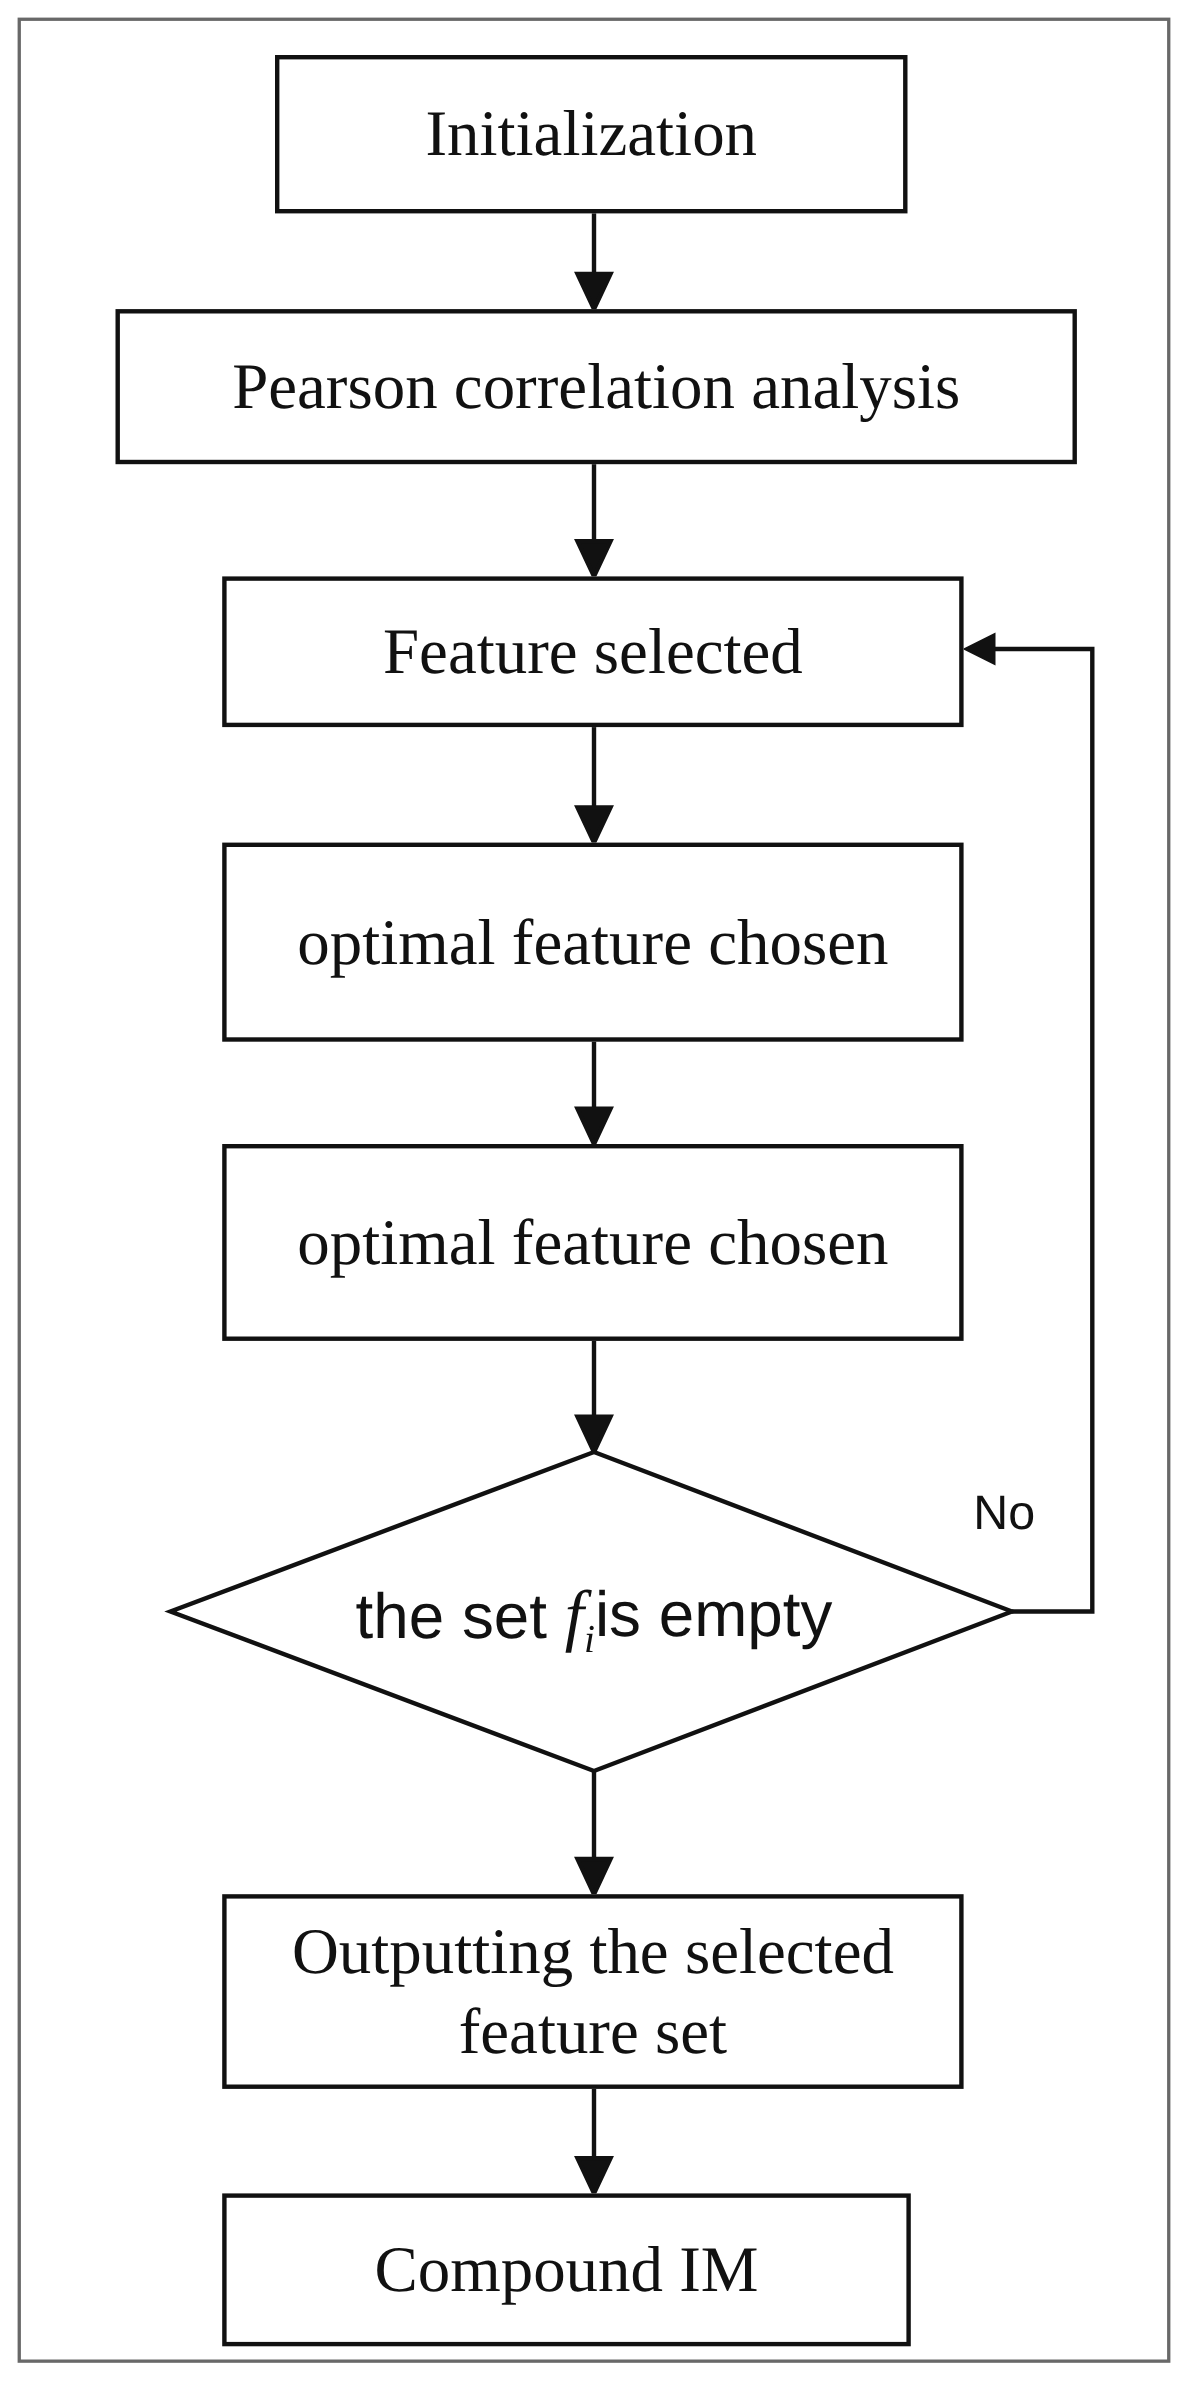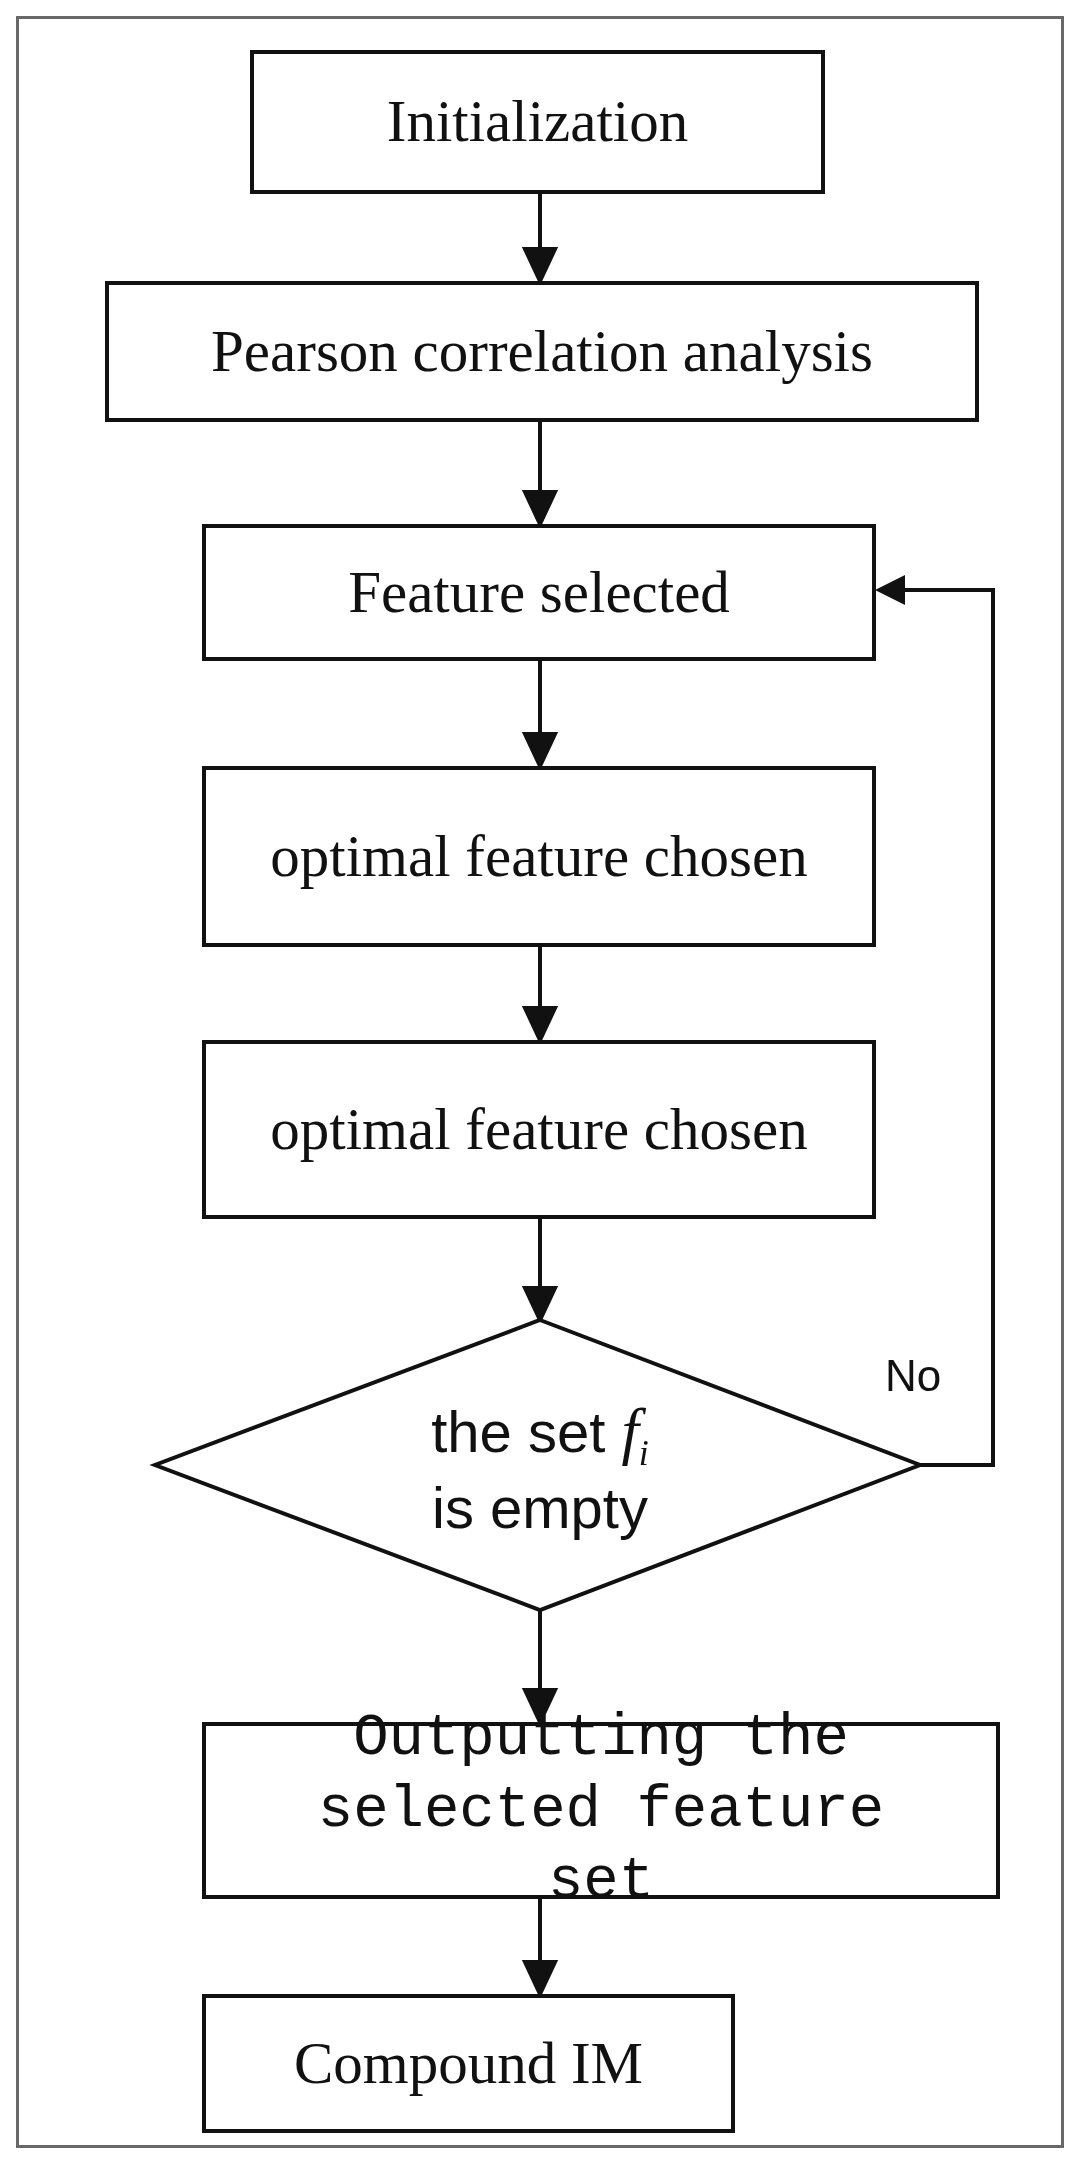--- a/index.html
+++ b/index.html
@@ -48,31 +48,31 @@
     display: block;
   }
   .node .label.narrow {
     max-width: 580px;
   }
   .n-init     { left: 250px; top:  50px; width: 575px; height: 144px; }
   .n-pearson  { left: 105px; top: 281px; width: 874px; height: 141px; }
   .n-featsel  { left: 202px; top: 524px; width: 674px; height: 137px; }
   .n-opt1     { left: 202px; top: 766px; width: 674px; height: 181px; }
   .n-opt2     { left: 202px; top: 1040px; width: 674px; height: 179px; }
-  .n-output   { left: 202px; top: 1722px; width: 798px; height: 177px; font-family: Liberation Mono, monospace; }
-  .n-compound { left: 202px; top: 1994px; width: 533px; height: 139px; }
+  .n-output   { left: 202px; top: 1722px; width: 674px; height: 177px; }
+  .n-compound { left: 202px; top: 1994px; width: 626px; height: 139px; }
 
   .diamond-label {
     position: absolute;
     left: 320px;
     top: 1378px;
     width: 440px;
     height: 180px;
     display: flex;
-    flex-direction: column;
+    flex-direction: row;
     align-items: center;
     justify-content: center;
     text-align: center;
     font-family: "Liberation Sans", sans-serif;
     font-size: 58px;
     line-height: 1.28;
     color: #111111;
   }
   .diamond-label .math-f {
     font-family: "Liberation Serif", serif;

